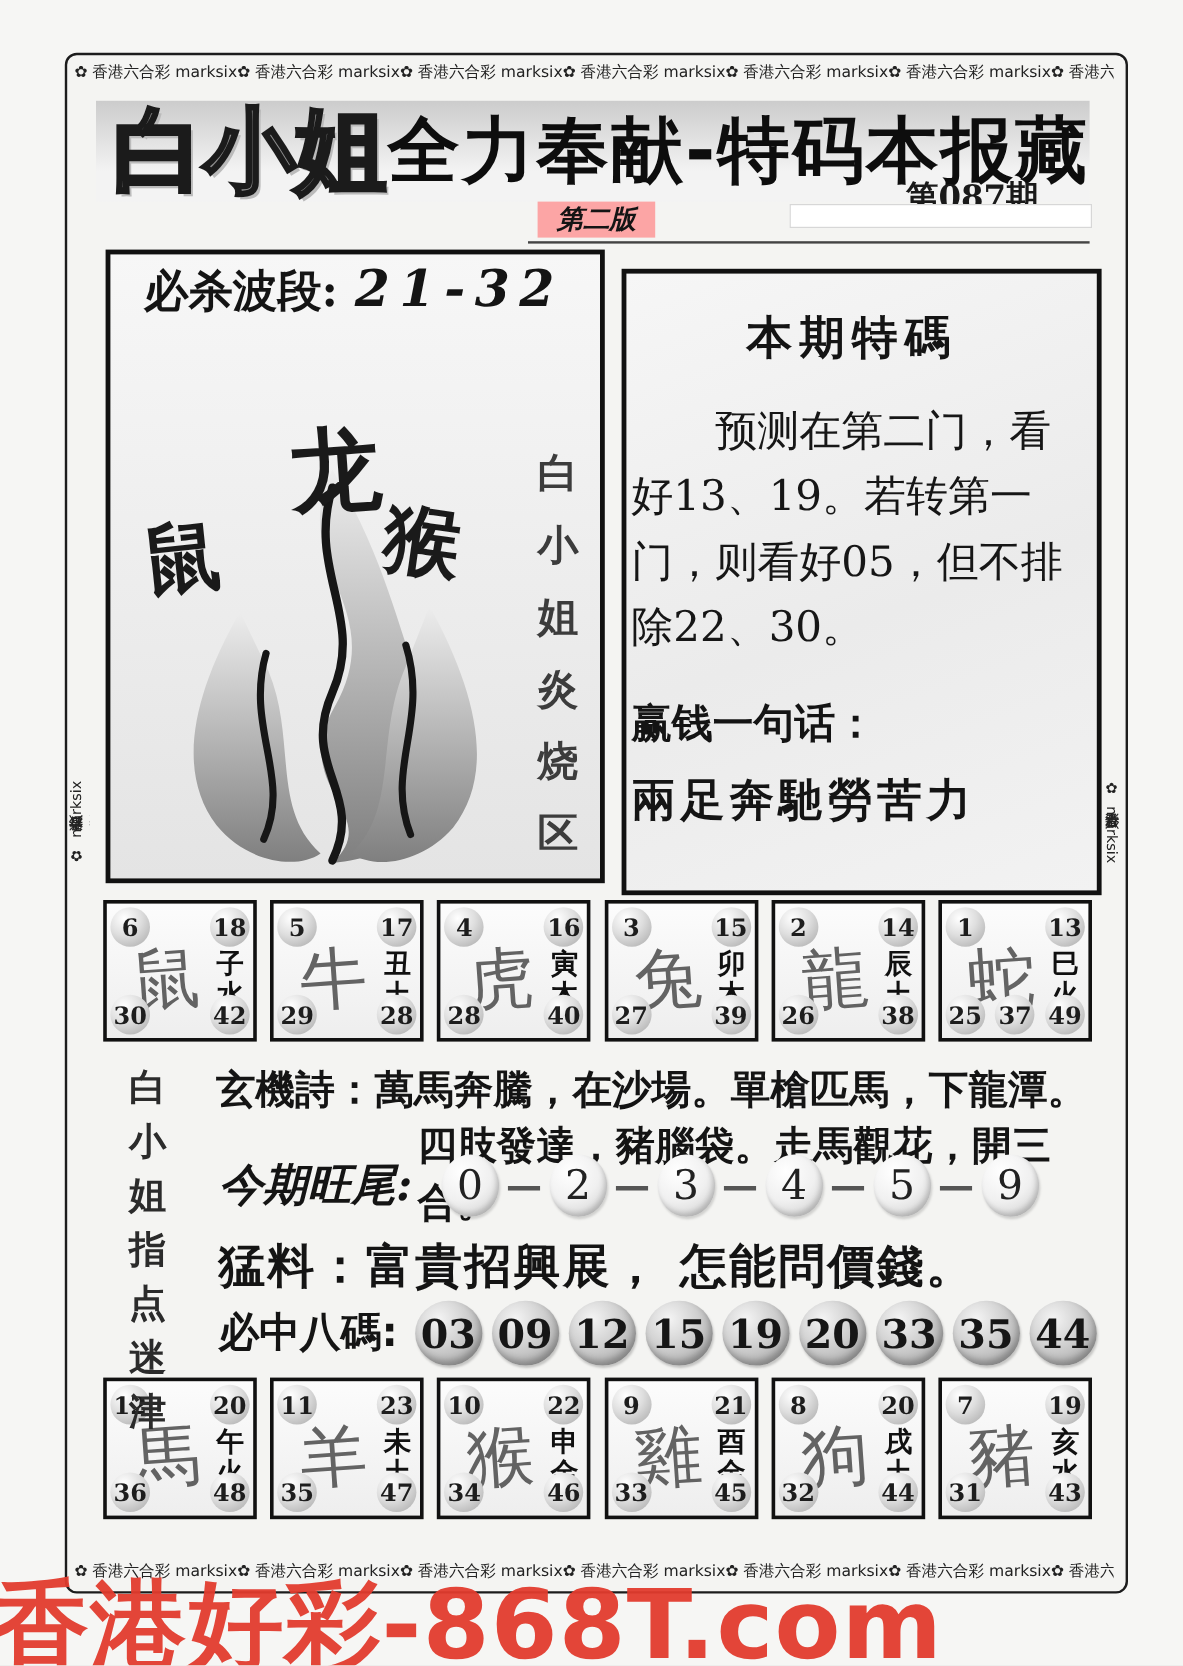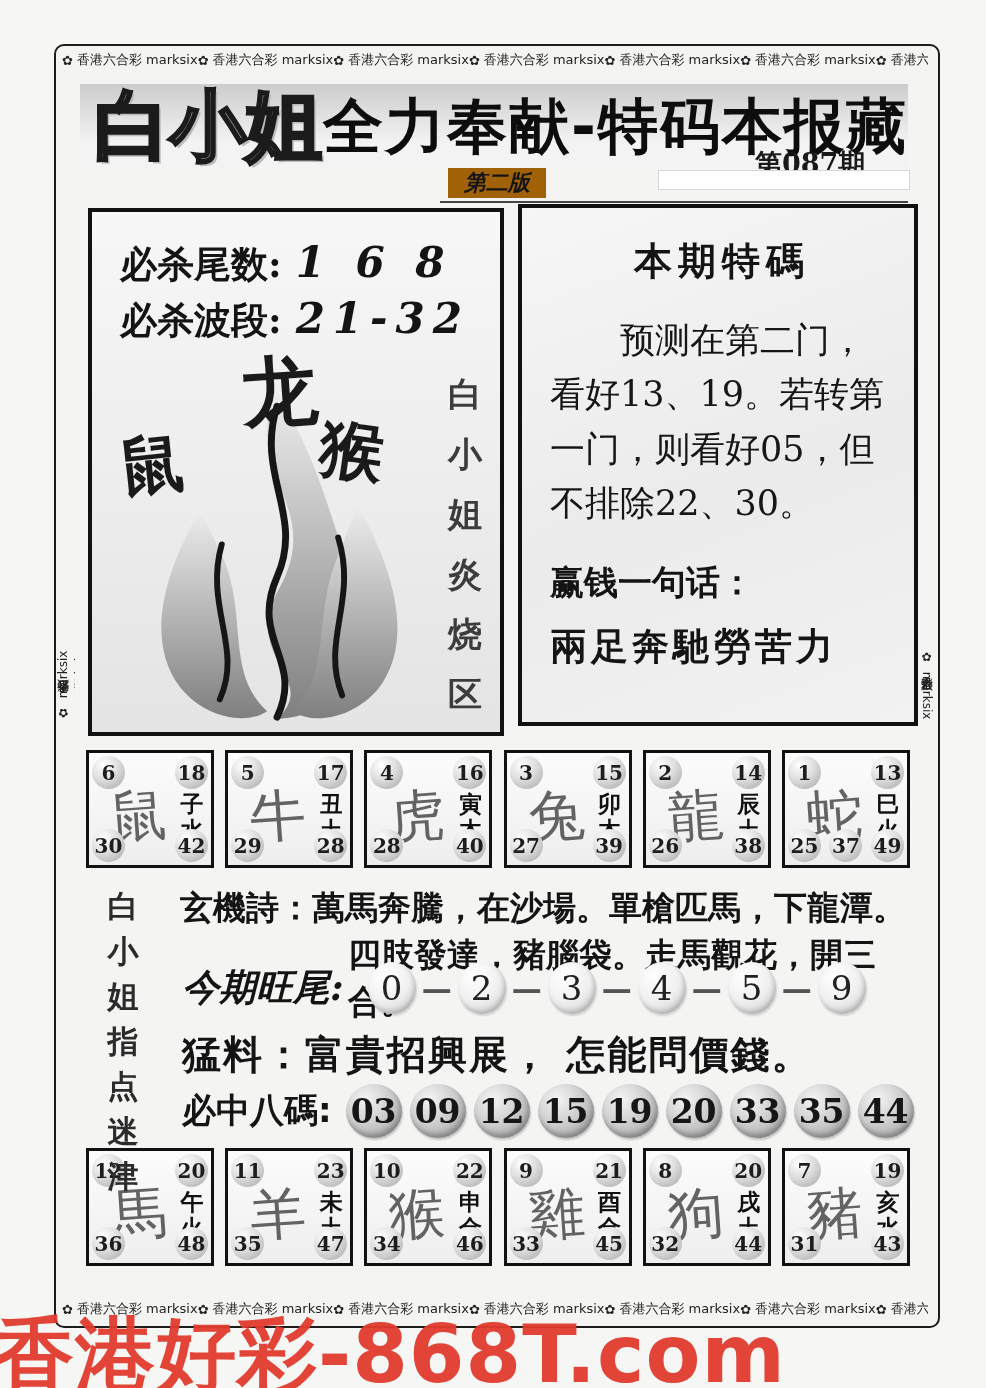--- a/index.html
+++ b/index.html
@@ -22,42 +22,42 @@
   .masthead{position:absolute;left:80px;top:84px;width:828px;height:84px;
             background:linear-gradient(to bottom,#cccccc,#f3f3f3 70%);
             display:flex;align-items:center;gap:1px;padding-left:14px;box-sizing:border-box;}
   .brand{font-family:"DejaVu Serif",serif;font-size:76px;font-weight:900;line-height:1;
          color:#8f8f8f;-webkit-text-stroke:3px #1b1b1b;text-shadow:3px 3px 0 #bbb;}
   .headline{font-size:60px;font-weight:900;letter-spacing:2px;line-height:1;color:#0d0d0d;
             font-family:"DejaVu Sans",sans-serif;}
   .issue{position:absolute;left:755px;top:146px;font-family:"DejaVu Serif",serif;
          font-size:27px;font-weight:bold;color:#1a1a1a;}
   .whitebar{position:absolute;left:658px;top:170px;width:250px;height:18px;background:#ffffff;border:1px solid #d7d7d7;}
-  .edition{position:absolute;left:448px;top:168px;width:98px;height:30px;background:#a16207;
+  .edition{position:absolute;left:448px;top:168px;width:98px;height:30px;background:#fca5a5;
            display:flex;align-items:center;justify-content:center;font-family:"DejaVu Serif",serif;
            font-style:italic;font-weight:bold;font-size:22px;}
   .headrule{position:absolute;left:440px;top:201px;width:468px;height:0;border-top:2px solid #444;}
   
   .killbox{position:absolute;left:88px;top:208px;width:416px;height:528px;border:4px solid #111;
            background:linear-gradient(to bottom,#f7f7f7,#e4e4e4);box-sizing:border-box;}
   .killrow{display:flex;align-items:baseline;gap:14px;padding-left:28px;}
   .killrow.r1{margin-top:26px;} .killrow.r2{margin-top:4px;}
   .kill-label{font-family:"DejaVu Serif",serif;font-weight:900;font-size:37px;}
   .kill-value{font-family:"DejaVu Serif",serif;font-style:italic;font-weight:bold;font-size:42px;letter-spacing:8px;}
   .flame{position:absolute;left:30px;top:140px;width:310px;height:375px;}
   .zchar{position:absolute;font-family:"DejaVu Serif",serif;font-weight:900;color:#1a1a1a;}
   .zchar.top{left:150px;top:130px;font-size:76px;transform:rotate(-4deg);}
   .zchar.left{left:28px;top:210px;font-size:64px;transform:rotate(-6deg);}
   .zchar.right{left:228px;top:196px;font-size:64px;transform:rotate(8deg);}
   .sidecap{position:absolute;right:14px;top:160px;width:42px;display:flex;flex-direction:column;
            align-items:center;gap:14px;font-family:"DejaVu Serif",serif;font-weight:bold;font-size:34px;color:#3c3c3c;}
   
-  .specialbox{position:absolute;left:518px;top:204px;width:400px;height:522px;border:4px solid #111;
+  .specialbox{position:absolute;left:518px;top:224px;width:400px;height:522px;border:4px solid #111;
               background:linear-gradient(160deg,#f6f6f6 0%,#ebebeb 55%,#f2f2f2 100%);box-sizing:border-box;
-              padding:18px 20px 0 28px;}
+              padding:18px 20px 0 4px;}
   .special-title{text-align:center;font-family:"DejaVu Serif",serif;font-weight:900;font-size:38px;margin-top:10px;letter-spacing:6px;}
   .special-body{margin-top:26px;font-family:"DejaVu Serif",serif;font-size:35px;line-height:1.55;
                 text-indent:2em;color:#161616;}
   .slogan-label{margin-top:30px;font-size:34px;font-weight:900;font-family:"DejaVu Sans",sans-serif;}
   .slogan{margin-top:16px;font-size:37px;font-weight:900;font-family:"DejaVu Serif",serif;letter-spacing:4px;}
   
   .zrow{position:absolute;left:86px;width:824px;height:126px;display:flex;justify-content:space-between;}
   .zrow.r1{top:750px;} .zrow.r2{top:1148px;}
   .zcell{position:relative;width:128px;height:118px;border:3px solid #111;
          background:linear-gradient(to bottom,#fcfcfc,#eeeeee);box-sizing:border-box;}
@@ -197,24 +197,20 @@
   <div class="masthead">
     <span class="brand">白小姐</span>
     <span class="headline">全力奉献-特码本报藏</span>
   </div>
   <div class="issue">第087期</div>
   <div class="whitebar"></div>
   <div class="edition">第二版</div>
   <div class="headrule"></div>
 
   <div class="killbox">
-    <div class="killrow r1">
-      <span class="kill-label">必杀尾数:</span>
-      <span class="kill-value">1 6 8</span>
-    </div>
     <div class="killrow r2">
       <span class="kill-label">必杀波段:</span>
       <span class="kill-value">21-32</span>
     </div>
 
     <svg class="flame" viewBox="0 0 300 380">
       <defs>
         <linearGradient id="fg" x1="0" y1="0" x2="0" y2="1">
           <stop offset="0" stop-color="#ededed"></stop>
             <stop offset="1" stop-color="#7f7f7f"></stop>

